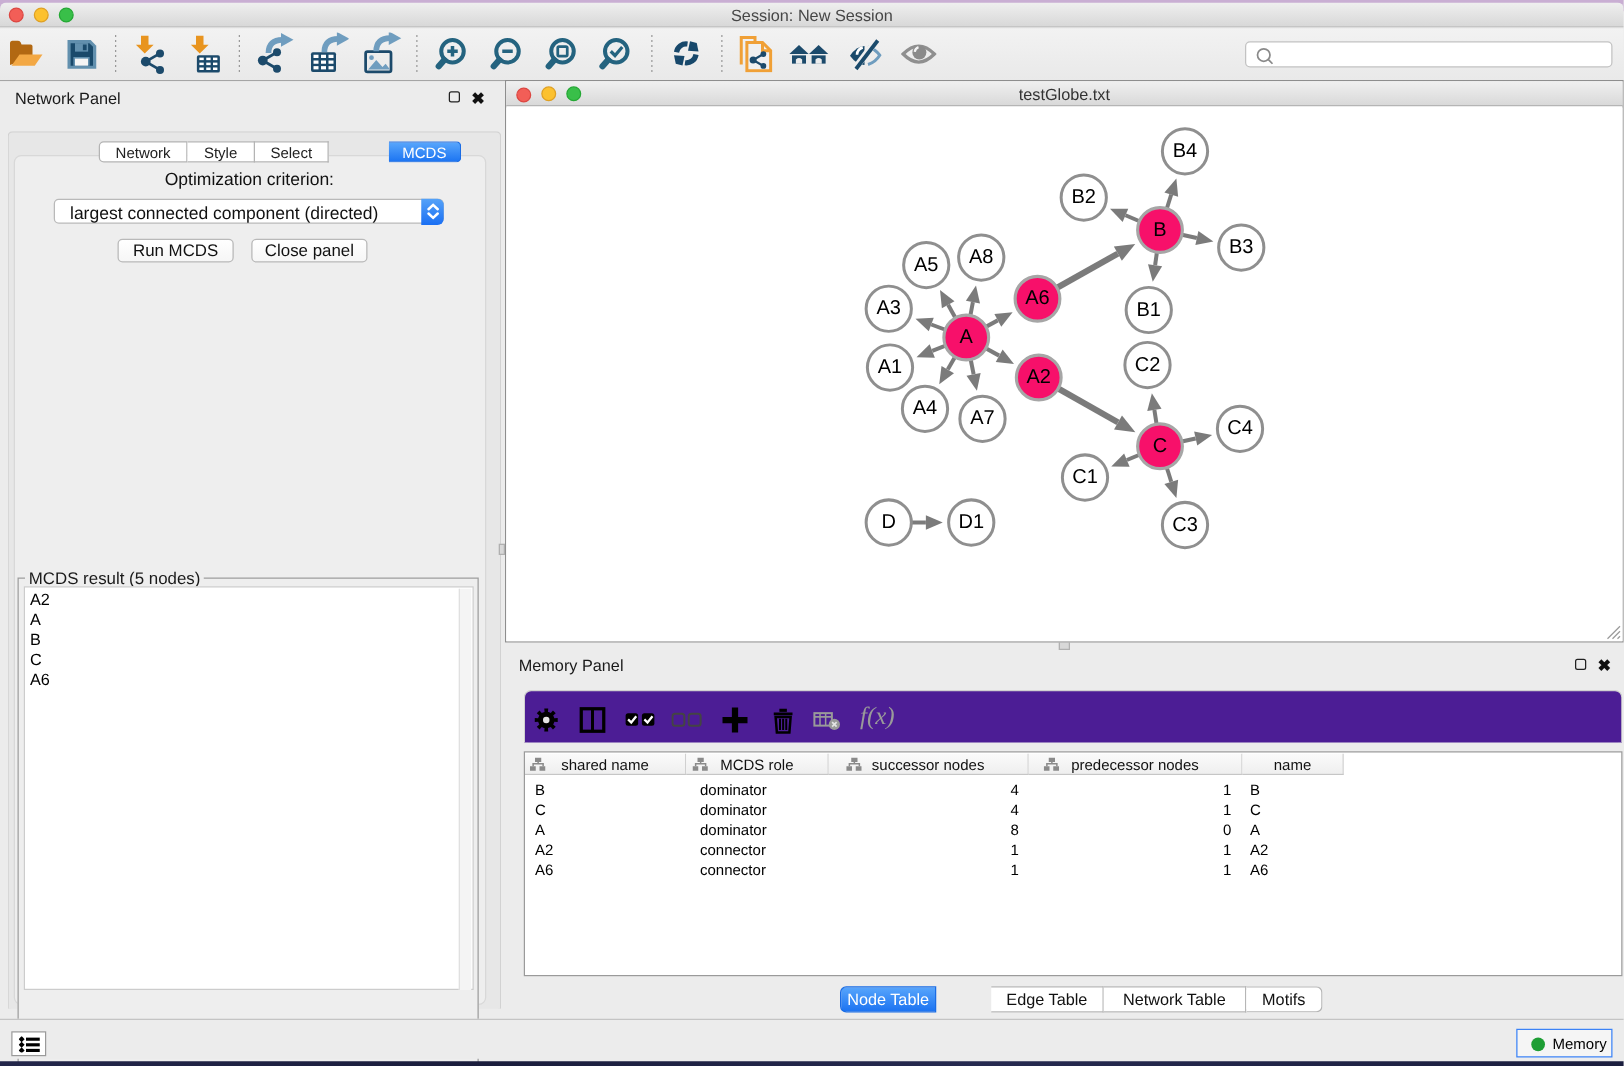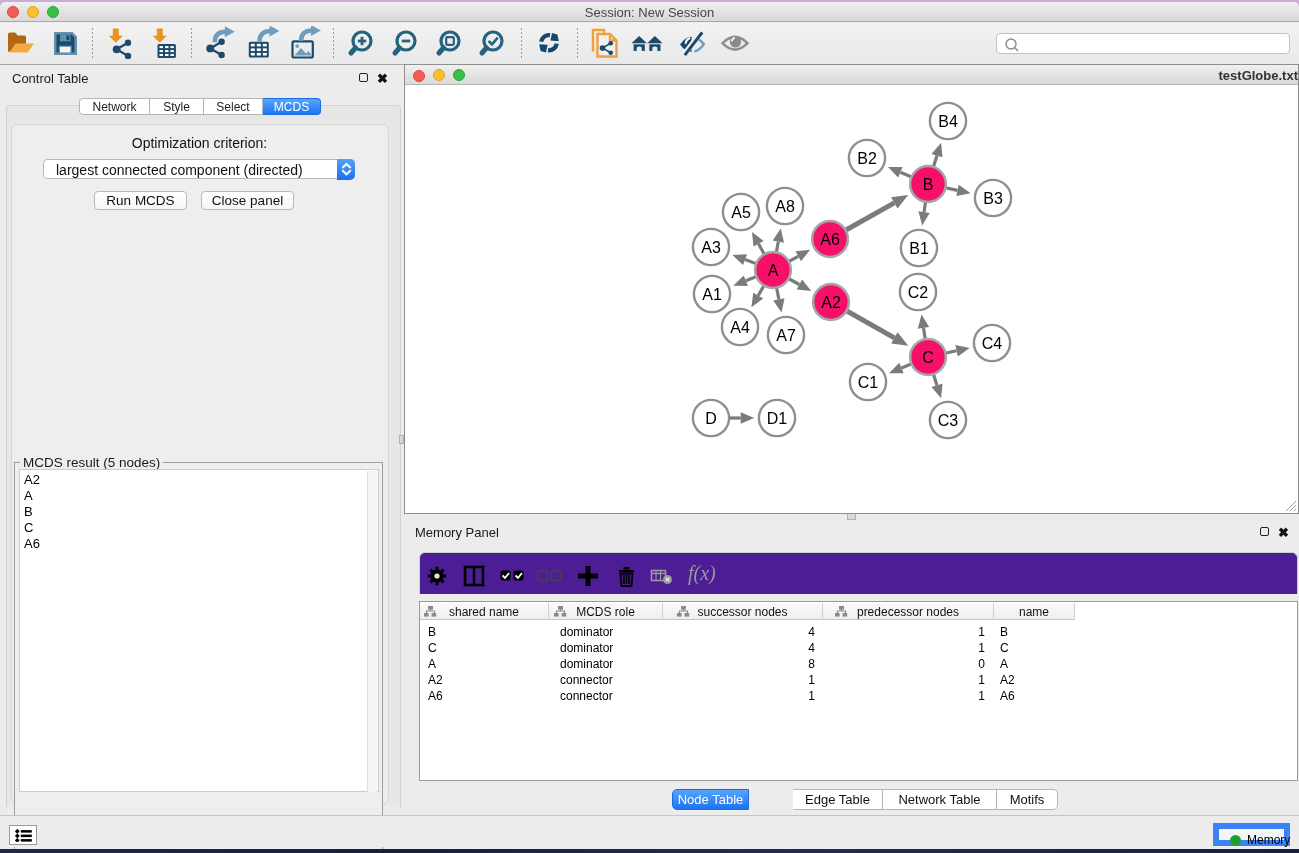--- a/index.html
+++ b/index.html
@@ -30,21 +30,21 @@
   #cpanel { left:0; top:65px; width:401px; height:745px; background:#ececec; }
   .panhead { position:absolute; font-size:13px; color:#1a1a1a; }
   .sqbtn { position:absolute; width:9px; height:9px; border:1.5px solid #222; border-radius:2px; }
   .xbtn { position:absolute; font-size:13px; font-weight:bold; color:#111; line-height:1; }
   
   .mactabs { position:absolute; display:flex; z-index:5; }
   .mactab { height:17px; line-height:16px; padding:0; text-align:center; background:#fff; border:1px solid #b4b4b4; border-left:none;
     font-size:12px; color:#222; text-align:center; }
   .mactab:first-child { border-left:1px solid #b4b4b4; border-radius:4px 0 0 4px; }
   .mactab:last-child { border-radius:0 4px 4px 0; }
-  .mactab.sel { background:linear-gradient(#58a6fc,#1d75f2); border-color:#1a6ce4; color:#fff; }
+  .mactab.sel { background:linear-gradient(#58a6fc,#1d75f2); border-color:#1a6ce4; color:#fff;margin-left:48px; }
   
   #cpSunken { left:6px; top:40px; width:395px; height:702px; background:#e7e7e7; border:1px solid #d2d2d2; border-radius:4px 4px 0 0; border-bottom:none;}
   #cpCard { left:11px; top:59px; width:378px; height:680px; background:#eeeeee; border:1px solid #d8d8d8; border-radius:6px; }
   #optlabel { left:0; top:70px; width:399px; text-align:center; font-size:14px; color:#111; }
   #dropdown { left:43px; top:94px; width:312px; height:20px; background:#fff; border:1px solid #b9b9b9; border-radius:4px; }
   #dropdown .dtext { position:absolute; left:12px; top:2px; font-size:14px; color:#111; }
   #dropdown .spin { position:absolute; right:-1px; top:-1px; width:18px; height:21px; border-radius:0 5px 5px 0;
      background:linear-gradient(#55a2f8,#1a6ff3); }
   .btn { position:absolute; height:19px; background:linear-gradient(#ffffff,#f6f6f6); border:1px solid #b9b9b9; border-radius:4px;
      font-size:13.5px; color:#111; text-align:center; line-height:17px; }
@@ -53,39 +53,39 @@
   #fieldset legend.lg { position:absolute; top:-8px; left:5px; background:#eeeeee; padding:0 3px; font-size:13.5px; }
   #mcdslist { position:absolute; left:4px; top:6px; width:360px; height:323px; background:#fff; border:1px solid #cccccc; }
   #mcdslist .sb { position:absolute; right:1px; top:1px; width:10px; height:321px; background:#f4f4f4; border-left:1px solid #e0e0e0;}
   #mcdslist pre { font-family:"Liberation Sans", sans-serif; font-size:13px; line-height:16px; padding:2px 0 0 4px; color:#000;}
   
   #gutter { left:401px; top:65px; width:3px; height:745px; background:#ececec; }
   #gutterHandle { left:399px; top:435px; width:5px; height:9px; background:#d8d8d8; border:1px solid #b0b0b0; }
   
   #netframe { left:404px; top:64px; width:895px; height:450px; background:#fff; border:1px solid #8e8e8e; }
   #nettitle { position:absolute; left:0; top:0; width:100%; height:20px; background:linear-gradient(#f0f0f0,#d9d9d9); border-bottom:1px solid #b5b5b5; }
-  #nettitle .title { position:absolute; left:0; right:0; top:3px; text-align:right; font-size:13px; font-weight:bold; color:#333; }
+  #nettitle .title { position:absolute; left:0; right:0; top:3px; text-align:center; font-size:13px; font-weight:normal; color:#333; }
   #netcanvas { position:absolute; left:0; top:21px; width:893px; height:427px; background:#fff; }
   
   #tpanel { left:405px; top:520px; width:894px; height:295px; background:#ececec; }
   #tptoolbar { position:absolute; left:14px; top:32px; width:879px; height:42px; background:#4c1d95; border:1px solid #d0d0d0; border-radius:6px 6px 0 0; border-bottom:none; }
   #ttable { position:absolute; left:14px; top:81px; width:879px; height:180px; background:#fff; border:1px solid #9a9a9a; }
   .thead { position:absolute; top:1px; height:17px; background:linear-gradient(#fafafa,#efefef); border-right:1px solid #d0d0d0; border-bottom:1px solid #c6c6c6; font-size:12px; color:#111; }
   .thead .lbl { position:absolute; top:2px; width:100%; text-align:center; }
   .tcell { position:absolute; font-size:12px; color:#000; height:16px; }
   
   #btabs { position:absolute; left:267px; top:269px; display:flex; }
   .btab { height:21px; line-height:20px; padding:0; text-align:center; background:#fff; border:1px solid #b6b6b6; border-left:none; font-size:13px; color:#111; }
   .btab:first-child { border-left:1px solid #b6b6b6; border-radius:5px 0 0 5px; }
   .btab:last-child { border-radius:0 5px 5px 0; }
   .btab.sel { background:linear-gradient(#57a5fc,#1c73f1); border-color:#196ce5; color:#fff; }
   
   #statusbar { left:0; top:815px; width:1299px; height:32px; background:#ececec; border-top:1px solid #c4c4c4; }
   #hambtn { position:absolute; left:9px; top:9px; width:28px; height:20px; background:#fff; border:1px solid #9a9a9a; }
-  #membtn { position:absolute; left:1213px; top:7px; width:77px; height:23px; background:#f5f5f5; border:6px solid #3b82f6; }
+  #membtn { position:absolute; left:1213px; top:7px; width:77px; height:23px; background:#f5f5f5; border:1px solid #3b82f6; }
   #membtn .dot { position:absolute; left:11px; top:6px; width:11px; height:11px; border-radius:50%; background:#1e9e35; }
   #membtn .t { position:absolute; left:28px; top:4px; font-size:12px; color:#000; }
 </style>
 </head>
 <body>
   <div class="abs" id="deskTop"></div>
   <div class="abs" id="titlebar">
     <div class="tl r" style="left:7px;top:4px;"></div>
     <div class="tl y" style="left:27px;top:4px;"></div>
     <div class="tl g" style="left:47px;top:4px;"></div>
@@ -239,24 +239,24 @@
     </svg>
     <div class="abs" id="searchbox">
       <svg width="18" height="18" viewBox="0 0 18 18" style="position:absolute;left:6px;top:2px">
         <circle cx="8" cy="8" r="5" fill="none" stroke="#8a8a8a" stroke-width="1.4"></circle>
         <line x1="11.5" y1="11.5" x2="15" y2="15" stroke="#8a8a8a" stroke-width="1.4"></line>
       </svg>
     </div>
   </div>
 
   <div class="abs" id="cpanel">
-    <div class="panhead" style="left:12px;top:6px;">Control Table</div>
+    <div class="panhead" style="left:12px;top:6px;">Network Panel</div>
     <div class="sqbtn" style="left:359px;top:8px;"></div>
     <div class="xbtn" style="left:377px;top:7px;">✖</div>
-    <div class="mactabs" style="left:79px;top:33px;">
+    <div class="mactabs" style="left:79px;top:48px;">
       <div class="mactab" style="width:71px;">Network</div>
       <div class="mactab" style="width:54px;">Style</div>
       <div class="mactab" style="width:59px;">Select</div>
       <div class="mactab sel" style="width:58px;">MCDS</div>
     </div>
     <div class="abs" id="cpSunken"></div>
     <div class="abs" id="cpCard"></div>
     <div class="abs" id="optlabel">Optimization criterion:</div>
     <div class="abs" id="dropdown">
       <div class="dtext">largest connected component (directed)</div>

